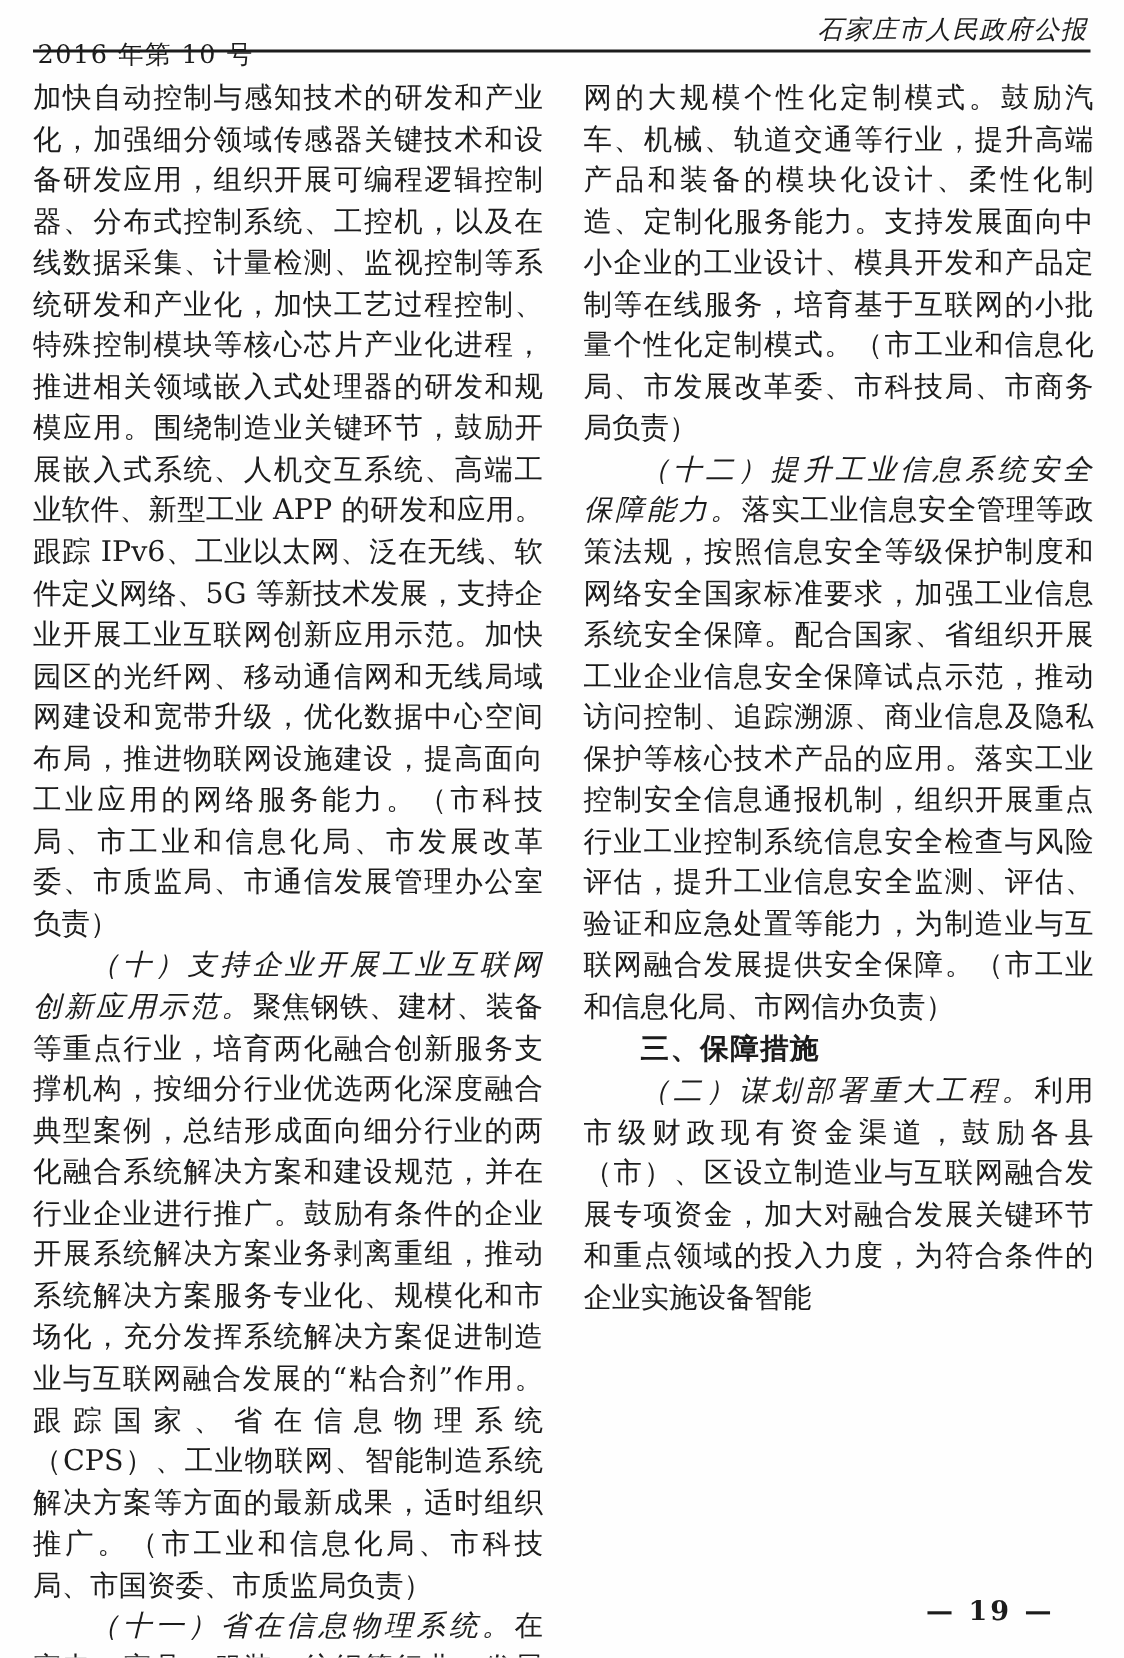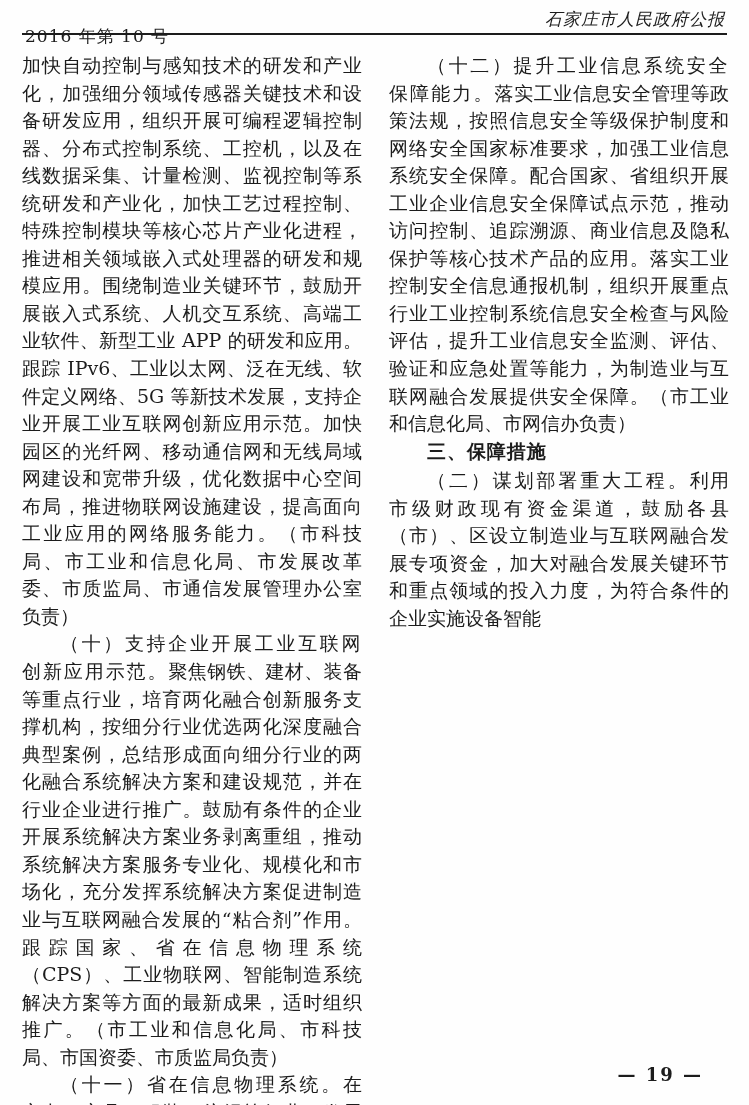--- a/index.html
+++ b/index.html
@@ -28,21 +28,21 @@
     display: flex; gap: 27px;
   }
   .col {
     width: 340px; flex: 0 0 340px;
     font-size: 19px; line-height: 27.55px;
     text-align: justify;
     text-justify: inter-ideograph;
   }
   .col p { margin: 0; padding: 0; }
   .col p.indent { text-indent: 2em; }
-  .kai { letter-spacing: 0.08em; }
+  .kai { font-style: italic; letter-spacing: 0.08em; }
   .hei { font-style: normal; font-weight: 700; font-family: Liberation Mono, monospace; letter-spacing: 0.05em; margin-top: 24px; }
   .footer-page {
     position: absolute; top: 1064px; right: 46px;
     font-size: 18px; letter-spacing: 2px; font-weight: bold;
   }
 </style>
 </head>
 <body>
 
 <div>
@@ -51,19 +51,20 @@
   <div class="header-rule"></div>
 </div>
 
 <div class="columns">
   <div class="col">
     <p><span class="song">加快自动控制与感知技术的研发和产业化，加强细分领域传感器关键技术和设备研发应用，组织开展可编程逻辑控制器、分布式控制系统、工控机，以及在线数据采集、计量检测、监视控制等系统研发和产业化，加快工艺过程控制、特殊控制模块等核心芯片产业化进程，推进相关领域嵌入式处理器的研发和规模应用。围绕制造业关键环节，鼓励开展嵌入式系统、人机交互系统、高端工业软件、新型工业 APP 的研发和应用。跟踪 IPv6、工业以太网、泛在无线、软件定义网络、5G 等新技术发展，支持企业开展工业互联网创新应用示范。加快园区的光纤网、移动通信网和无线局域网建设和宽带升级，优化数据中心空间布局，推进物联网设施建设，提高面向工业应用的网络服务能力。（市科技局、市工业和信息化局、市发展改革委、市质监局、市通信发展管理办公室负责）</span></p>
     <p class="indent"><span class="kai">（十）支持企业开展工业互联网创新应用示范。</span><span class="song">聚焦钢铁、建材、装备等重点行业，培育两化融合创新服务支撑机构，按细分行业优选两化深度融合典型案例，总结形成面向细分行业的两化融合系统解决方案和建设规范，并在行业企业进行推广。鼓励有条件的企业开展系统解决方案业务剥离重组，推动系统解决方案服务专业化、规模化和市场化，充分发挥系统解决方案促进制造业与互联网融合发展的“粘合剂”作用。跟踪国家、省在信息物理系统（CPS）、工业物联网、智能制造系统解决方案等方面的最新成果，适时组织推广。（市工业和信息化局、市科技局、市国资委、市质监局负责）</span></p>
     <p class="indent"><span class="kai">（十一）省在信息物理系统。</span><span class="song">在家电、家具、服装、纺织等行业，发展基于互联</span></p>
   </div>
   <div class="col">
+    <p><span class="song">网的大规模个性化定制模式。鼓励汽车、机械、轨道交通等行业，提升高端产品和装备的模块化设计、柔性化制造、定制化服务能力。支持发展面向中小企业的工业设计、模具开发和产品定制等在线服务，培育基于互联网的小批量个性化定制模式。（市工业和信息化局、市发展改革委、市科技局、市商务局负责）</span></p>
     <p class="indent"><span class="kai">（十二）提升工业信息系统安全保障能力。</span><span class="song">落实工业信息安全管理等政策法规，按照信息安全等级保护制度和网络安全国家标准要求，加强工业信息系统安全保障。配合国家、省组织开展工业企业信息安全保障试点示范，推动访问控制、追踪溯源、商业信息及隐私保护等核心技术产品的应用。落实工业控制安全信息通报机制，组织开展重点行业工业控制系统信息安全检查与风险评估，提升工业信息安全监测、评估、验证和应急处置等能力，为制造业与互联网融合发展提供安全保障。（市工业和信息化局、市网信办负责）</span></p>
     <p class="indent"><span class="hei">三、保障措施</span></p>
     <p class="indent"><span class="kai">（二）谋划部署重大工程。</span><span class="song">利用市级财政现有资金渠道，鼓励各县（市）、区设立制造业与互联网融合发展专项资金，加大对融合发展关键环节和重点领域的投入力度，为符合条件的企业实施设备智能</span></p>
   </div>
 </div>
 
 <div class="footer-page">— 19 —</div>
 
 </body></html>

